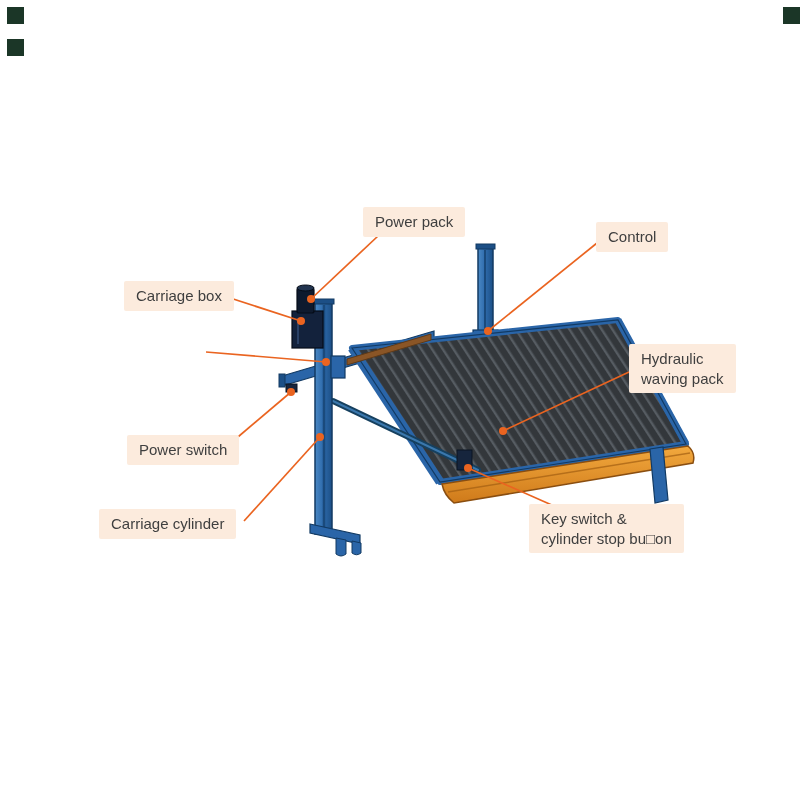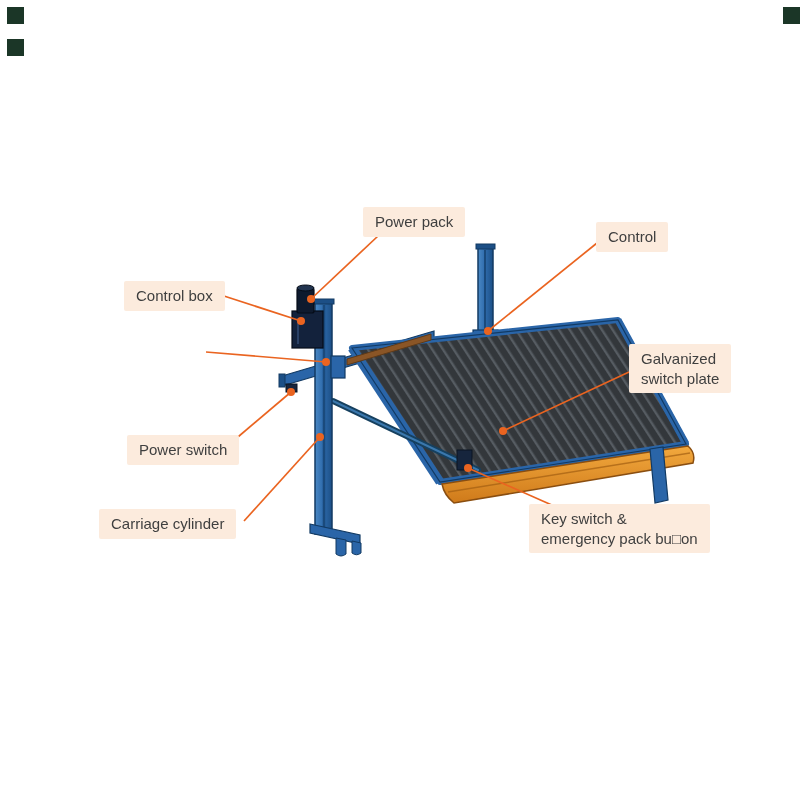--- a/index.html
+++ b/index.html
@@ -124,35 +124,35 @@
       <circle cx="291" cy="392" r="4"></circle>
       <circle cx="320" cy="437" r="4"></circle>
       <circle cx="468" cy="468" r="4"></circle>
     </g>
   </svg>
 
   <div class="label" style="left:363px;top:207px">Power pack</div>
 
   <div class="label" style="left:596px;top:222px">Control</div>
 
-  <div class="label" style="left:124px;top:281px">Control box</div>
+  <div class="label" style="left:124px;top:281px">Carriage box</div>
 
 
   <div class="label" style="left:629px;top:344px">
-    <span class="ln">Galvanized</span>
-    <span class="ln">switch plate</span>
+    <span class="ln">Hydraulic</span>
+    <span class="ln">waving pack</span>
   </div>
 
   <div class="label" style="left:127px;top:435px">Power switch</div>
 
   <div class="label" style="left:99px;top:509px">Carriage cylinder</div>
 
   <div class="label" style="left:529px;top:504px">
     <span class="ln">Key switch &amp;</span>
-    <span class="ln">emergency pack bu□on</span>
+    <span class="ln">cylinder stop bu□on</span>
   </div>
 
   <div class="corner" style="left:7px;top:7px"></div>
   <div class="corner" style="left:7px;top:39px"></div>
   <div class="corner" style="left:783px;top:7px"></div>
   <div class="corner" style="left:7px;top:779px"></div>
   <div class="corner" style="left:783px;top:779px"></div>
 
 </div>
 

